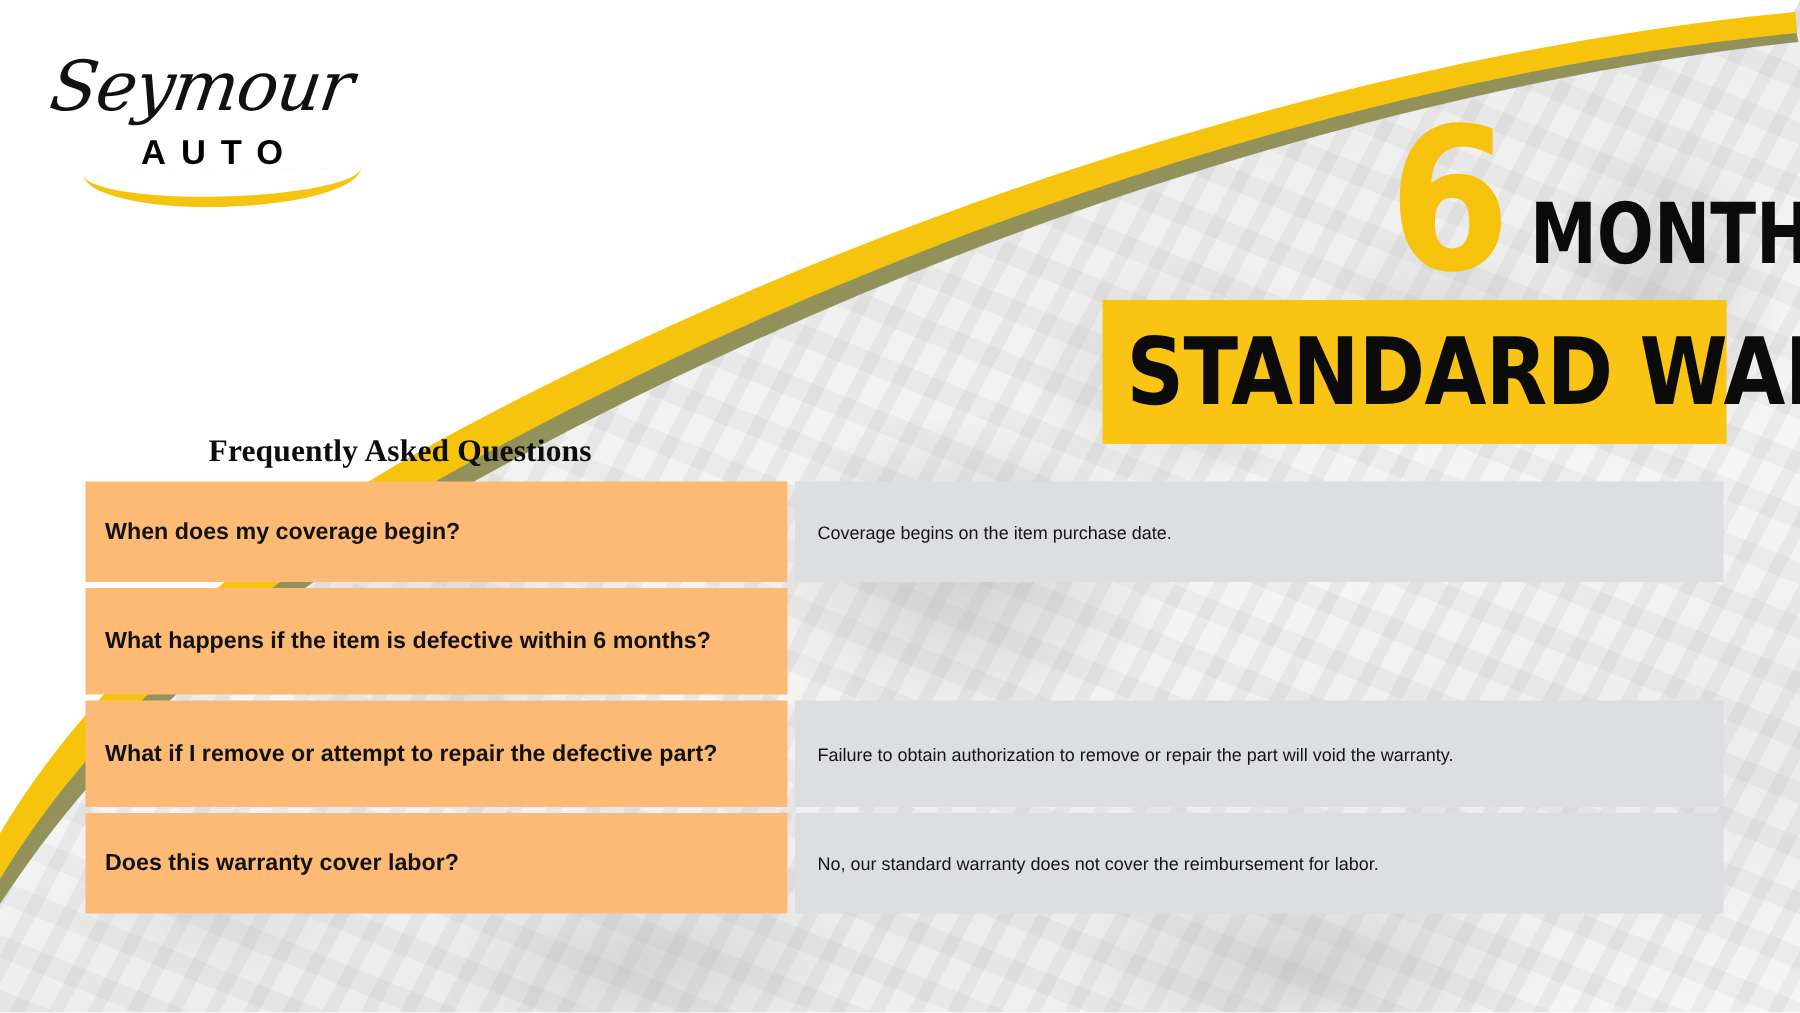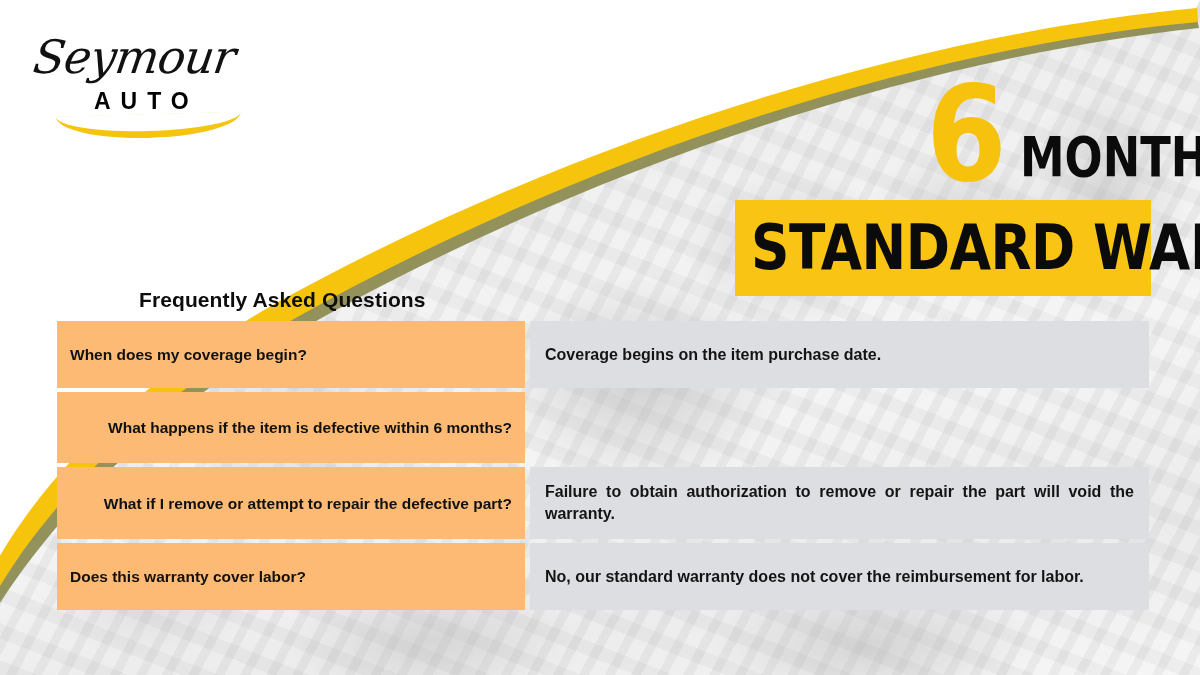--- a/index.html
+++ b/index.html
@@ -147,21 +147,21 @@
     transform: scaleX(0.86);
     transform-origin: left top;
     white-space: nowrap;
   }
 
   
   .faq-heading {
     position: absolute;
     left: 139px;
     top: 288px;
-    font-family: Liberation Sans, sans-serif;
+    font-family: Liberation Serif, serif;
     font-size: 21px;
     font-weight: 700;
     color: #0d0d0d;
     letter-spacing: 0.1px;
     white-space: nowrap;
   }
 
   
   .faq-table {
     position: absolute;
@@ -196,29 +196,29 @@
   .faq-a {
     flex: 1 1 auto;
     background: #DDDEE2;
     box-sizing: border-box;
     padding: 14px 15px 14px 15px;
     display: flex;
     align-items: center;
   }
   .faq-a span {
     font-family: "Liberation Sans", sans-serif;
-    font-size: 16px;
+    font-size: 12px;
     line-height: 22px;
-    font-weight: 700;
+    font-weight: 400;
     color: #141414;
     text-align: justify;
     display: block;
     width: 100%;
   }
-  .h-tall  { min-height: 71px; justify-content: flex-end; }
+  .h-tall  { min-height: 71px; }
   .h-short { min-height: 67px; }
 </style>
 </head>
 <body>
 
 <div class="slide">
 
   <div class="bg-photo"></div>
   <div class="bg-veil"></div>
 

